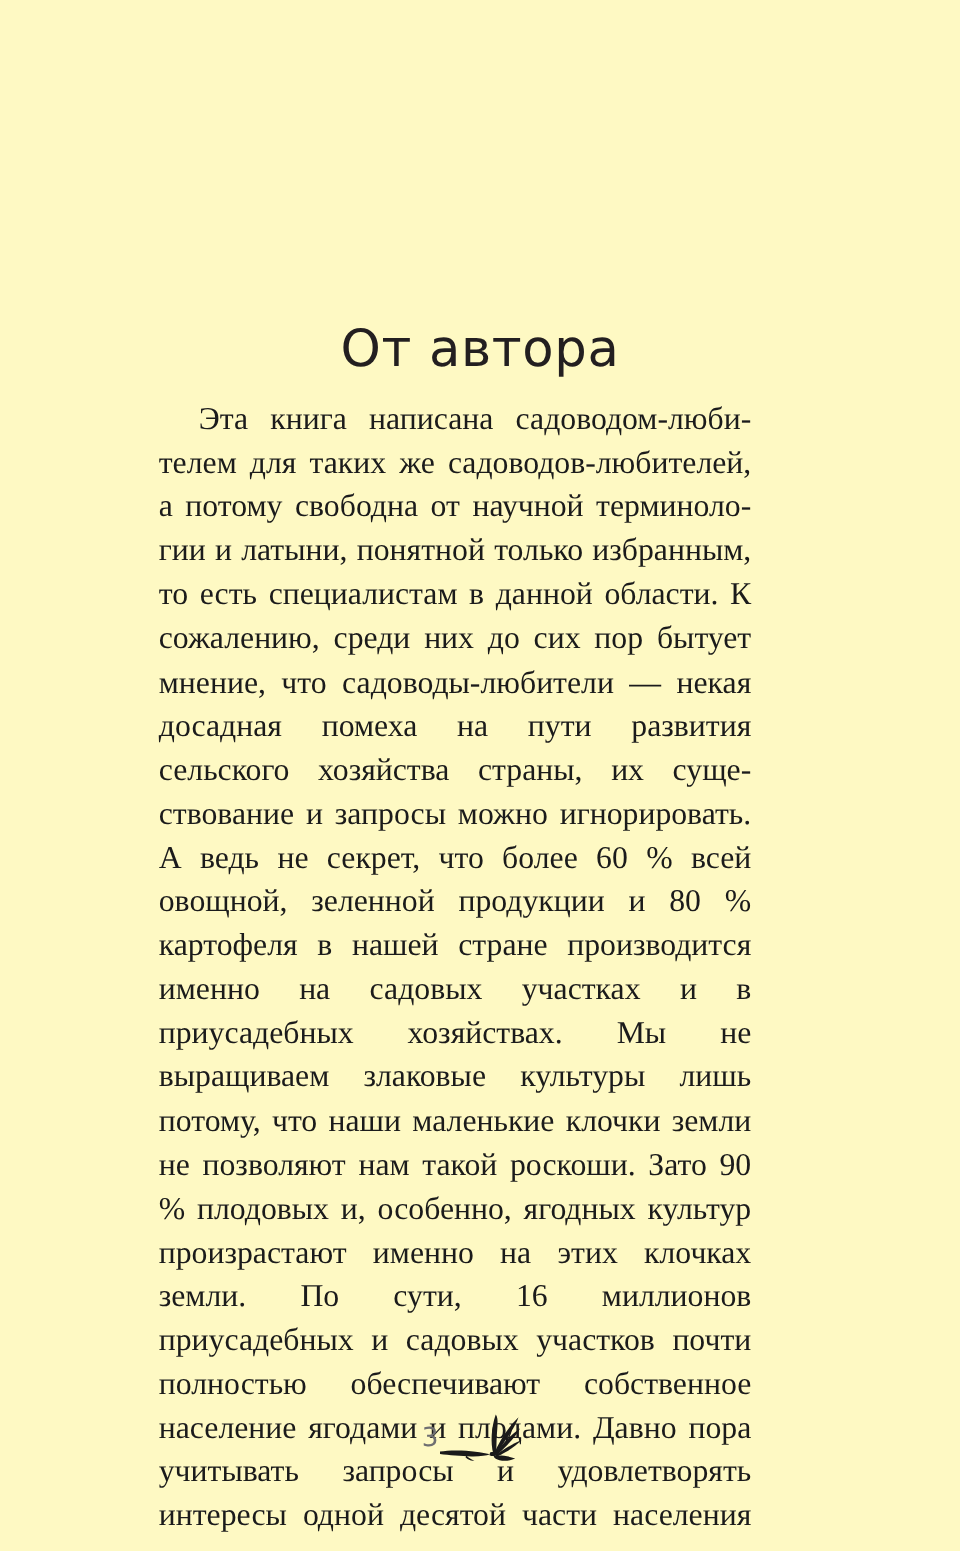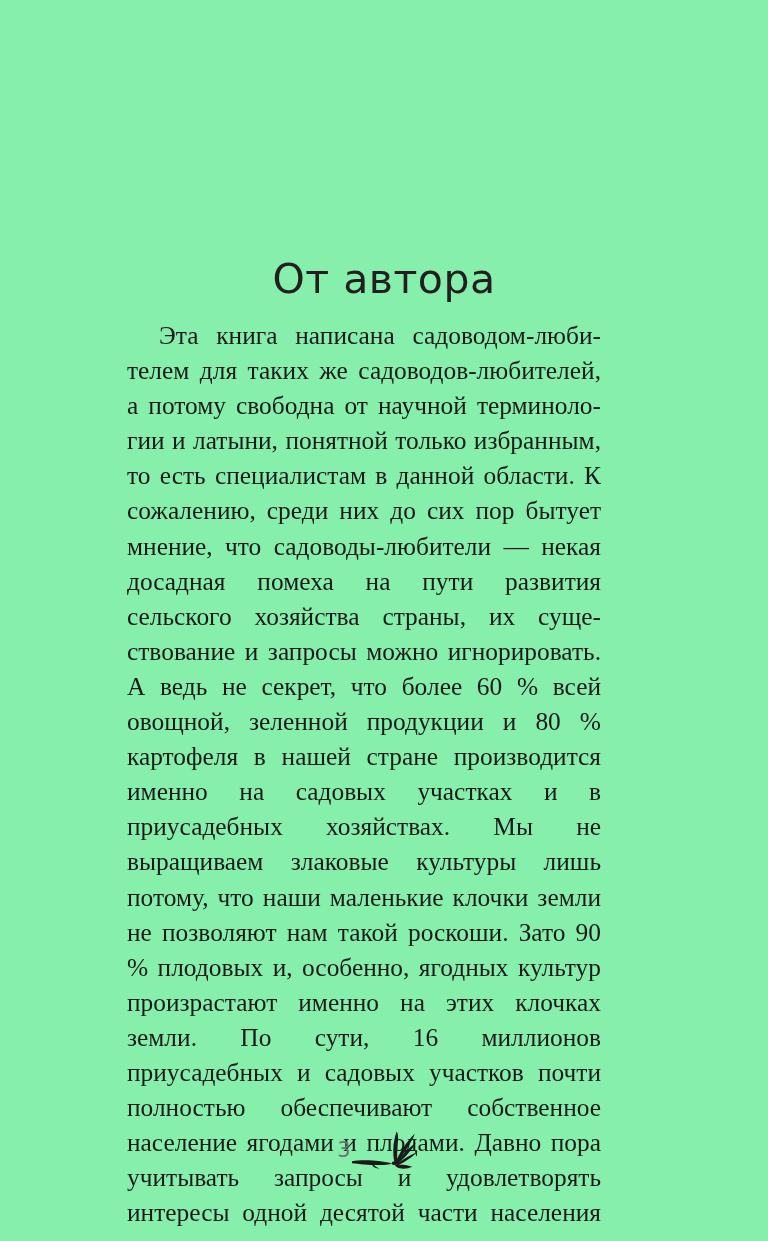--- a/index.html
+++ b/index.html
@@ -4,21 +4,21 @@
 <style>
   html, body {
     margin: 0;
     padding: 0;
     background: #ffffff;
   }
   .page {
     position: relative;
     width: 768px;
     height: 1241px;
-    background: #86efac;
+    background: #fef9c3;
     overflow: hidden;
     box-sizing: border-box;
   }
 
   
   .chapter-title {
     position: absolute;
     left: 0;
     right: 0;
     top: 232px;

